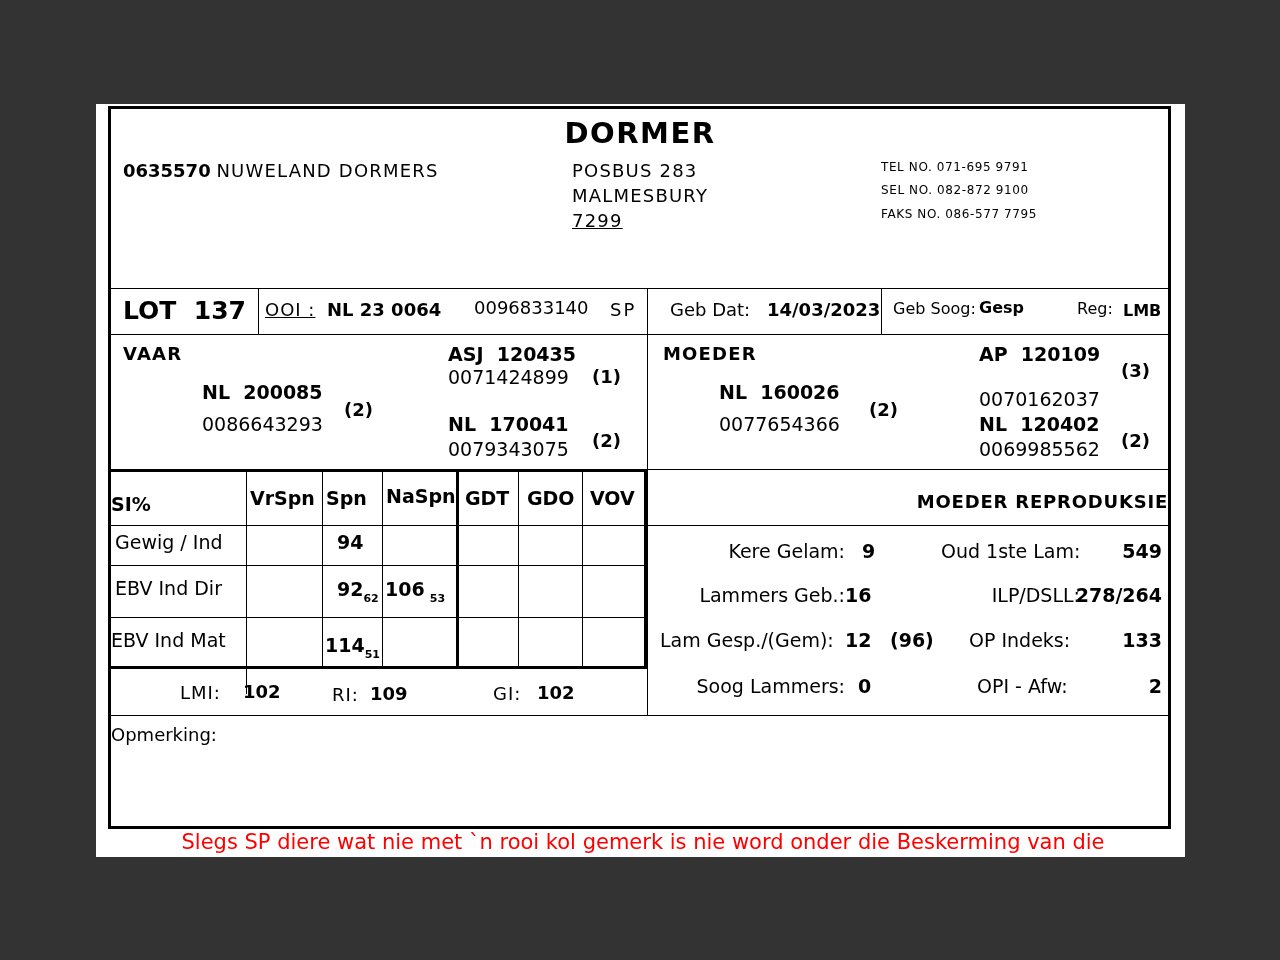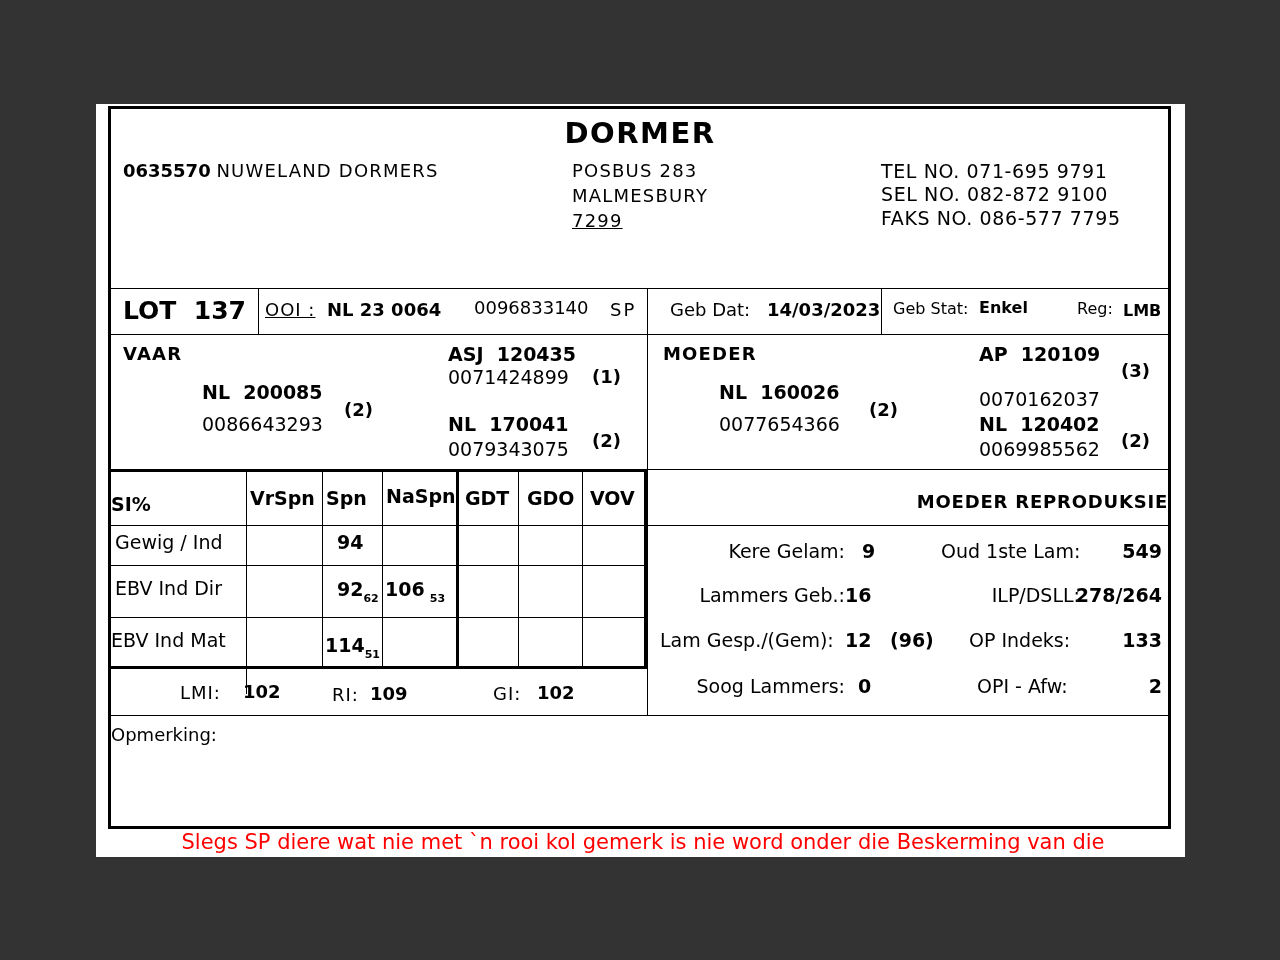--- a/index.html
+++ b/index.html
@@ -6,21 +6,21 @@
   body { width:1280px; height:960px; background:#333333; position:relative; overflow:hidden;
          font-family:"DejaVu Sans", sans-serif; color:#000; }
   .paper { position:absolute; left:96px; top:104px; width:1089px; height:753px; background:#ffffff; }
   .abs { position:absolute; white-space:nowrap; }
   .line { position:absolute; background:#000; }
   .b { font-weight:bold; }
   .sp { letter-spacing:1.2px; }
   .f20 { font-size:20px; }
   .f18 { font-size:18px; }
   .f19 { font-size:19px; }
-  .f17 { font-size:19px; }
+  .f17 { font-size:12px; }
   .f16 { font-size:16px; }
   .sub { font-size:11px; font-weight:bold; position:relative; top:6px; }
   .red { color:#ff0000; }
   .right { text-align:right; }
 </style>
 </head>
 <body>
 
 <div class="paper"></div>
 
@@ -54,22 +54,22 @@
 <div class="abs b" style="left:123px;top:296px;font-size:25px;">
   <span>LOT</span>&nbsp;
   <span>137</span>
 </div>
 <div class="abs f18" style="left:265px;top:299px;letter-spacing:1px;text-decoration:underline;">OOI :</div>
 <div class="abs f18 b" style="left:327px;top:299px;">NL 23 0064</div>
 <div class="abs f18" style="left:474px;top:297px;">0096833140</div>
 <div class="abs f18" style="left:610px;top:299px;letter-spacing:2px;">SP</div>
 <div class="abs f18" style="left:670px;top:299px;">Geb Dat:</div>
 <div class="abs f18 b" style="left:767px;top:299px;">14/03/2023</div>
-<div class="abs f16" style="left:893px;top:299px;">Geb Stat:</div>
-<div class="abs f16 b" style="left:979px;top:298px;">Enkel</div>
+<div class="abs f16" style="left:893px;top:299px;">Geb Soog:</div>
+<div class="abs f16 b" style="left:979px;top:298px;">Gesp</div>
 <div class="abs f16" style="left:1077px;top:299px;">Reg:</div>
 <div class="abs f16 b" style="left:1123px;top:301px;">LMB</div>
 
 <div class="abs b f18 sp" style="left:123px;top:343px;">VAAR</div>
 <div class="abs b f19" style="left:202px;top:381px;white-space:pre;">NL  200085</div>
 <div class="abs f19" style="left:202px;top:413px;">0086643293</div>
 <div class="abs b f18" style="left:344px;top:399px;">(2)</div>
 
 <div class="abs b f19" style="left:448px;top:343px;white-space:pre;">ASJ  120435</div>
 <div class="abs f19" style="left:448px;top:366px;">0071424899</div>

